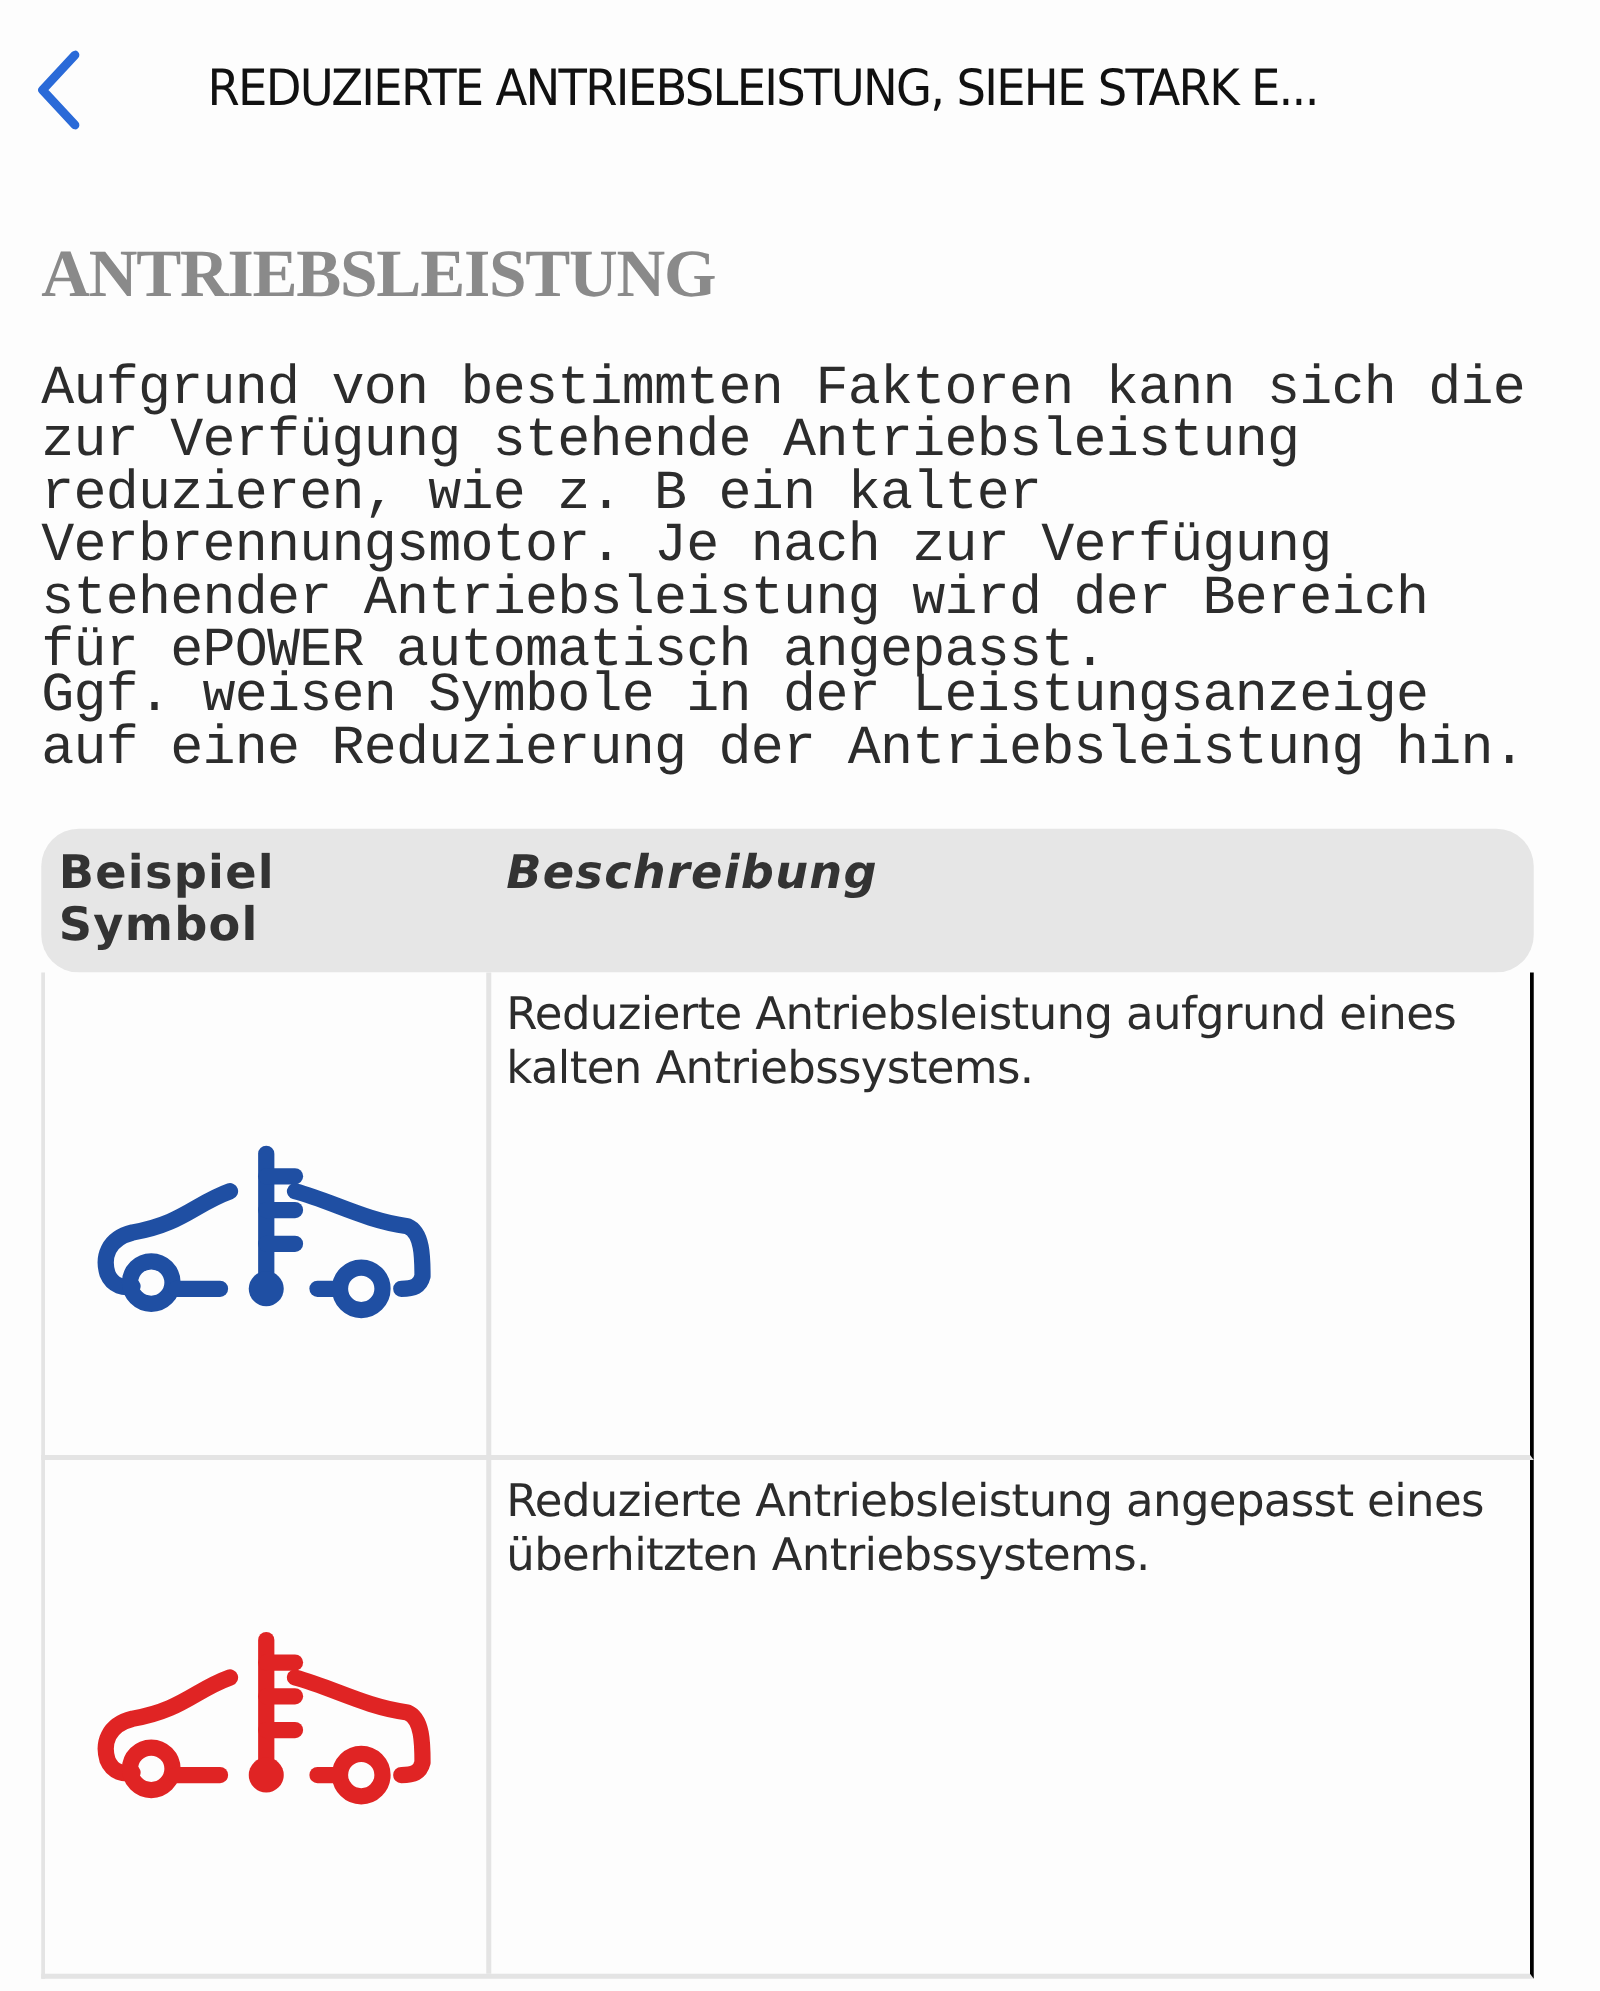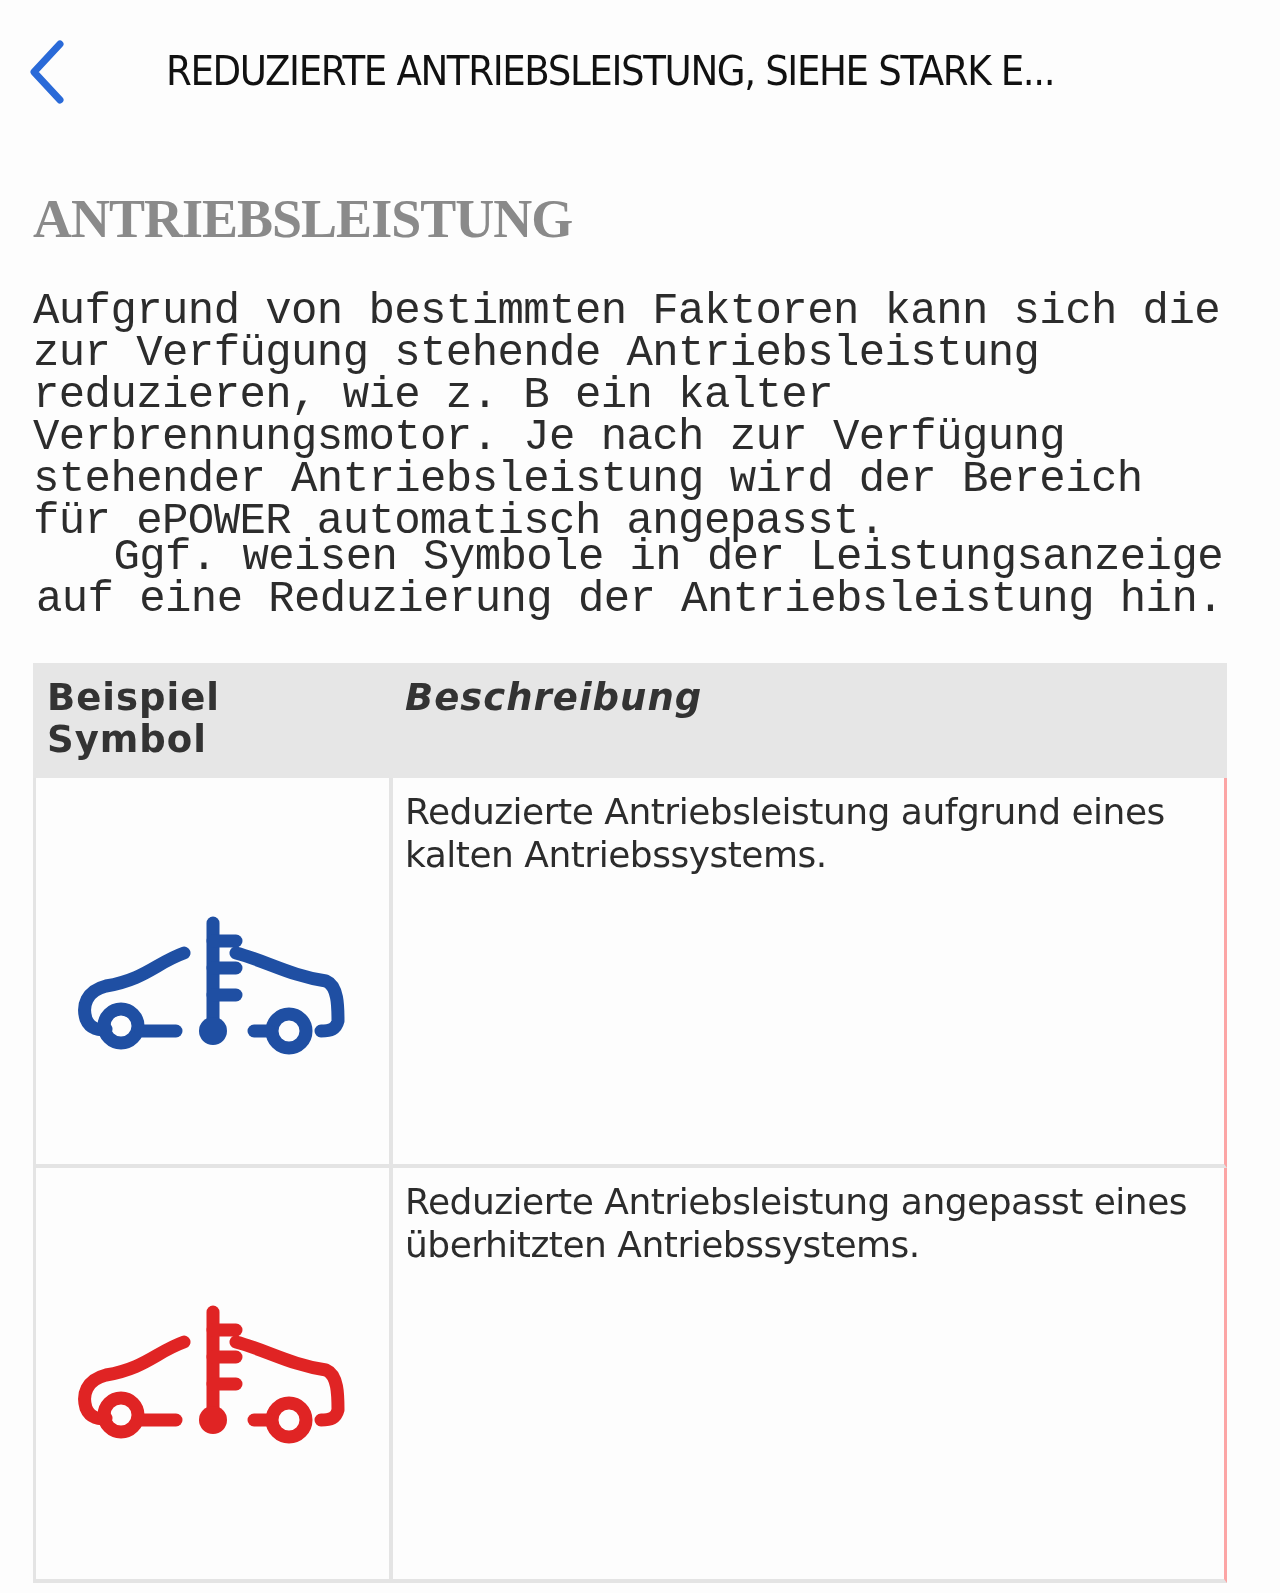--- a/index.html
+++ b/index.html
@@ -8,29 +8,29 @@
   .topbar { position: absolute; left: 0; top: 0; width: 1276px; height: 150px; }
   .back { position: absolute; left: 24px; top: 38px; width: 50px; height: 70px; cursor: pointer; }
   .nav-title { position: absolute; left: 166px; top: 48px; width: 1080px; font-size: 40px;
                font-family: "DejaVu Sans", sans-serif; font-weight: normal; color: #111;
                letter-spacing: -1.5px; white-space: nowrap; overflow: hidden; transform: scaleX(0.93); transform-origin: left; }
   .heading { position: absolute; left: 33px; top: 188px; font-size: 54px; font-weight: bold;
              color: #8a8a8a; letter-spacing: -1px; font-family: Liberation Serif, serif; transform: scaleX(1.0); }
   .para { position: absolute; left: 33px; width: 1190px; font-size: 44px; line-height: 42px; color: #2c2c2c;
           font-family: Liberation Mono, monospace; letter-spacing: -0.6px; }
   .p1 { top: 290px; }
-  .p2 { top: 536px; text-align: right; }
+  .p2 { top: 536px; }
   .table { position: absolute; left: 33px; top: 663px; width: 1194px; height: 920px; }
-  .thead { position: absolute; left: 0; top: 0; width: 1194px; height: 115px; background: #e6e6e6; }
+  .thead { position: absolute; left: 0; top: 0; width: 1194px; height: 115px; background: #e6e6e6; border-radius: 30px; }
   .th { position: absolute; top: 14px; font-size: 37px; line-height: 42px; font-weight: bold; color: #333;
         letter-spacing: 1px; font-family: "DejaVu Sans", sans-serif; }
   .th1 { left: 14px; width: 330px; }
   .th2 { left: 372px; font-style: italic; }
   .row { position: absolute; left: 0; width: 1194px; background: #fdfdfd;
-         border-left: 3px solid #e4e4e4; border-right: 3px solid #fca5a5; border-bottom: 4px solid #e4e4e4; box-sizing: border-box; }
+         border-left: 3px solid #e4e4e4; border-right: 3px solid #000000; border-bottom: 4px solid #e4e4e4; box-sizing: border-box; }
   .r1 { top: 115px; height: 390px; }
   .r2 { top: 505px; height: 415px; }
   .cell-divider { position: absolute; left: 353px; top: 0; bottom: 0; width: 4px; background: #e4e4e4; }
   .sym { position: absolute; left: 40px; width: 270px; height: 150px; }
   .r1 .sym { top: 133px; }
   .r2 .sym { top: 132px; }
   .desc { position: absolute; left: 369px; top: 12px; width: 800px; font-size: 36px; line-height: 43px; color: #2c2c2c;
           letter-spacing: -0.5px; font-family: "DejaVu Sans", sans-serif; }
 </style>
 </head>

